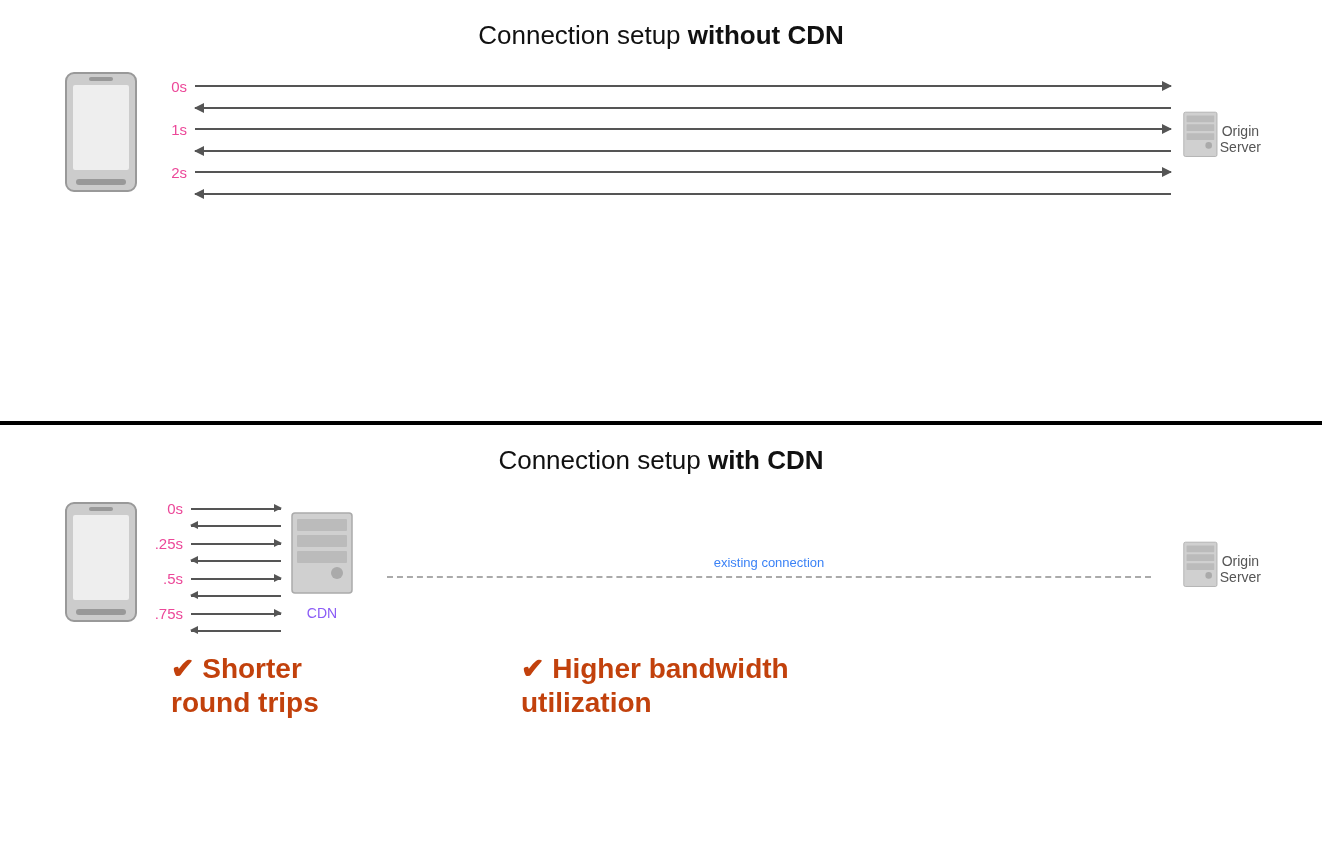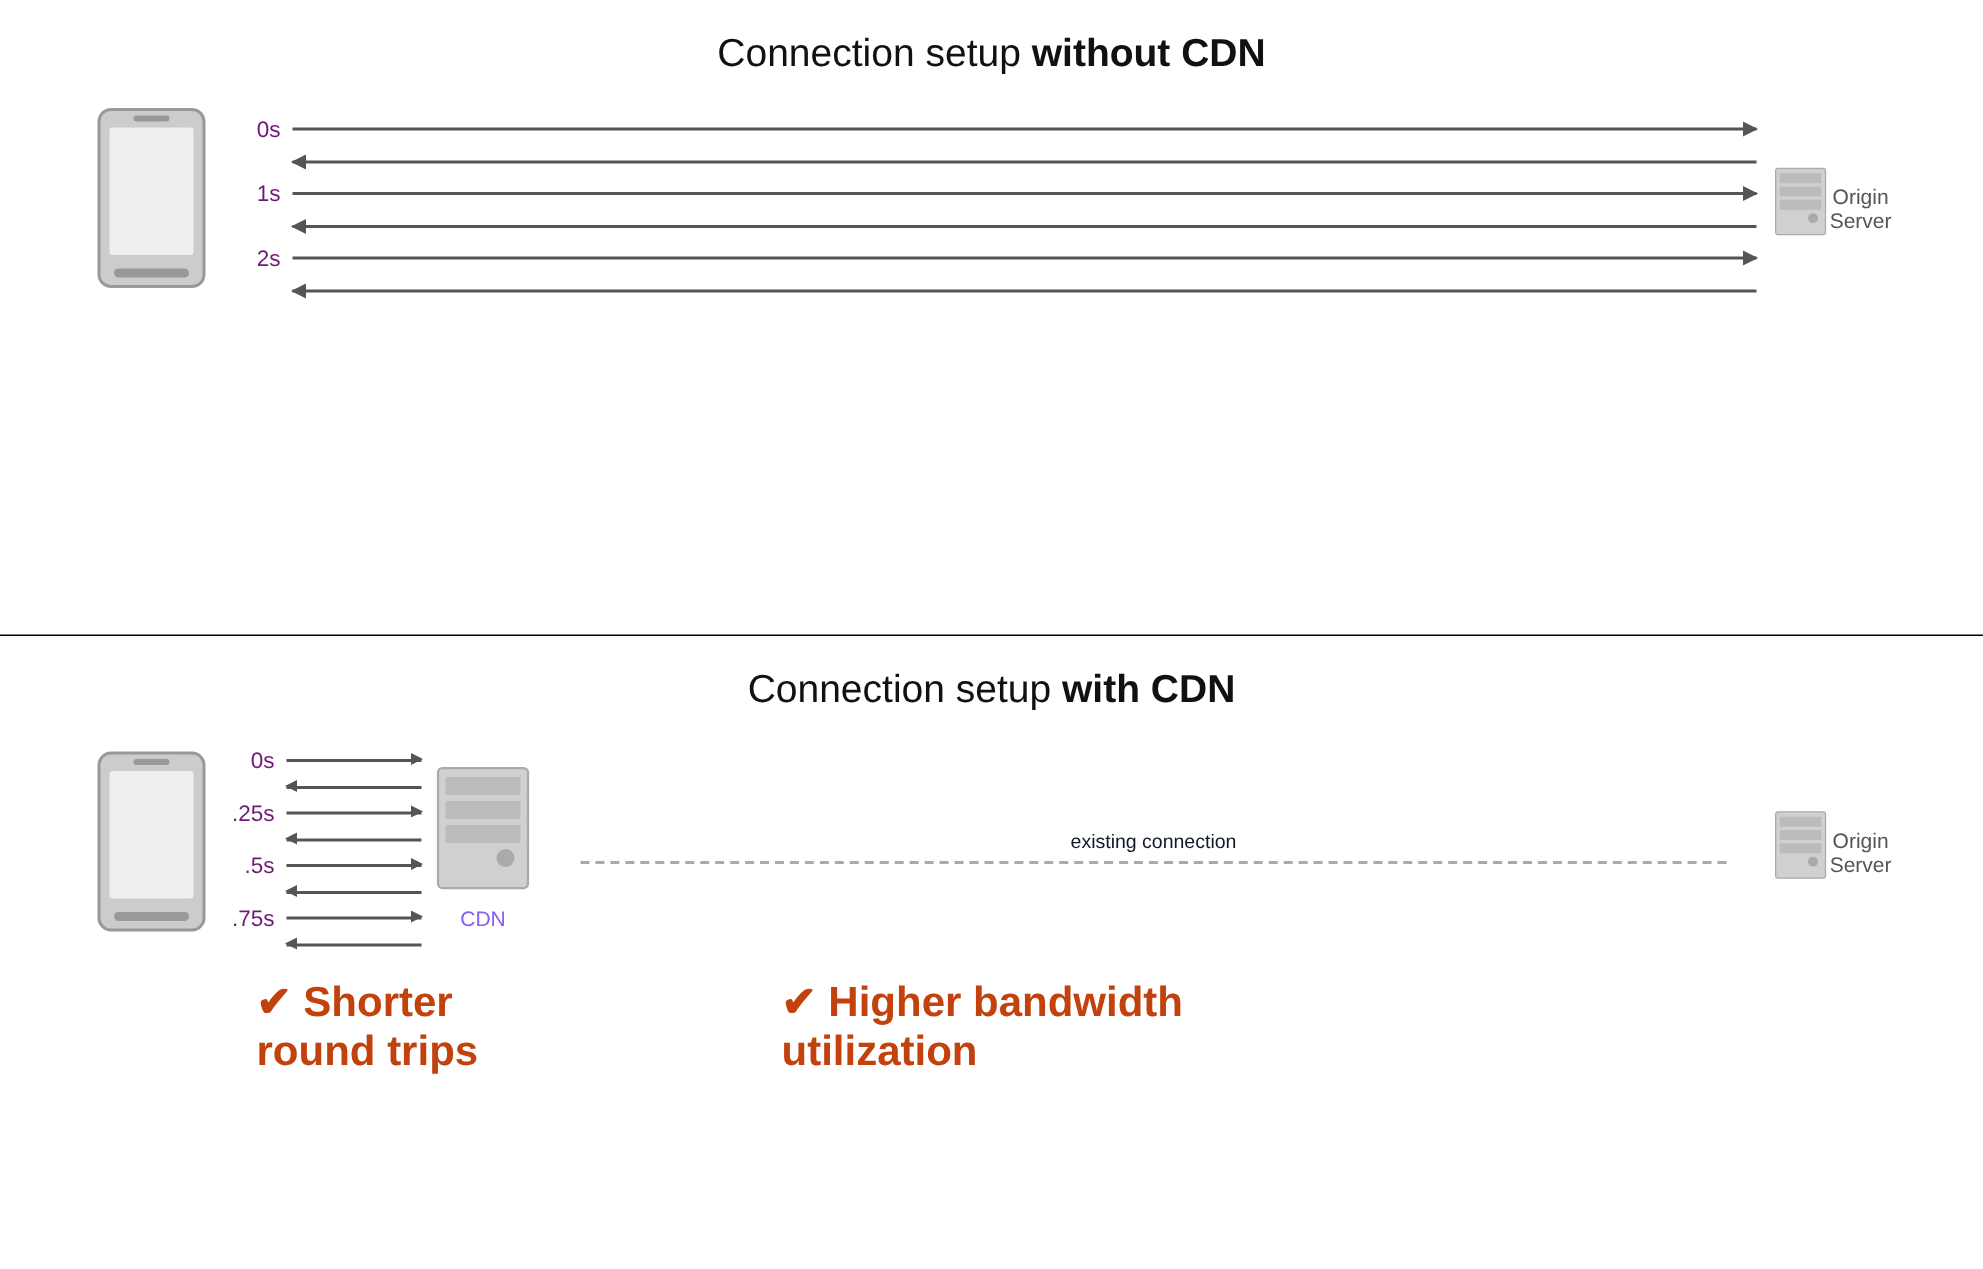--- a/index.html
+++ b/index.html
@@ -16,21 +16,21 @@
     .section {
       flex: 1;
       display: flex;
       flex-direction: column;
       align-items: center;
       padding: 20px 40px 10px;
       position: relative;
     }
 
     .section-top {
-      border-bottom: 1px solid #000000;
+      border-bottom: 4px solid #000000;
     }
 
     .section-title {
       font-size: 26px;
       font-weight: normal;
       margin-bottom: 20px;
       color: #111;
     }
     .section-title strong {
       font-weight: 800;
@@ -80,21 +80,21 @@
 
     .time-row {
       display: flex;
       align-items: center;
       margin: 6px 0;
       position: relative;
     }
 
     .time-label {
       font-size: 15px;
-      color: #701a75;
+      color: #ec4899;
       width: 36px;
       text-align: right;
       margin-right: 8px;
       flex-shrink: 0;
     }
 
     .arrow-line {
       flex: 1;
       height: 2px;
       background: #555;
@@ -132,21 +132,21 @@
     .cdn-mid {
       flex: 1;
       display: flex;
       flex-direction: column;
       align-items: center;
       padding: 0 30px;
     }
 
     .existing-connection-label {
       font-size: 13px;
-      color: #0f172a;
+      color: #3b82f6;
       margin-bottom: 6px;
     }
 
     .dotted-line {
       width: 100%;
       border-top: 2px dashed #aaa;
     }
 
     
     .cdn-bottom-labels {

